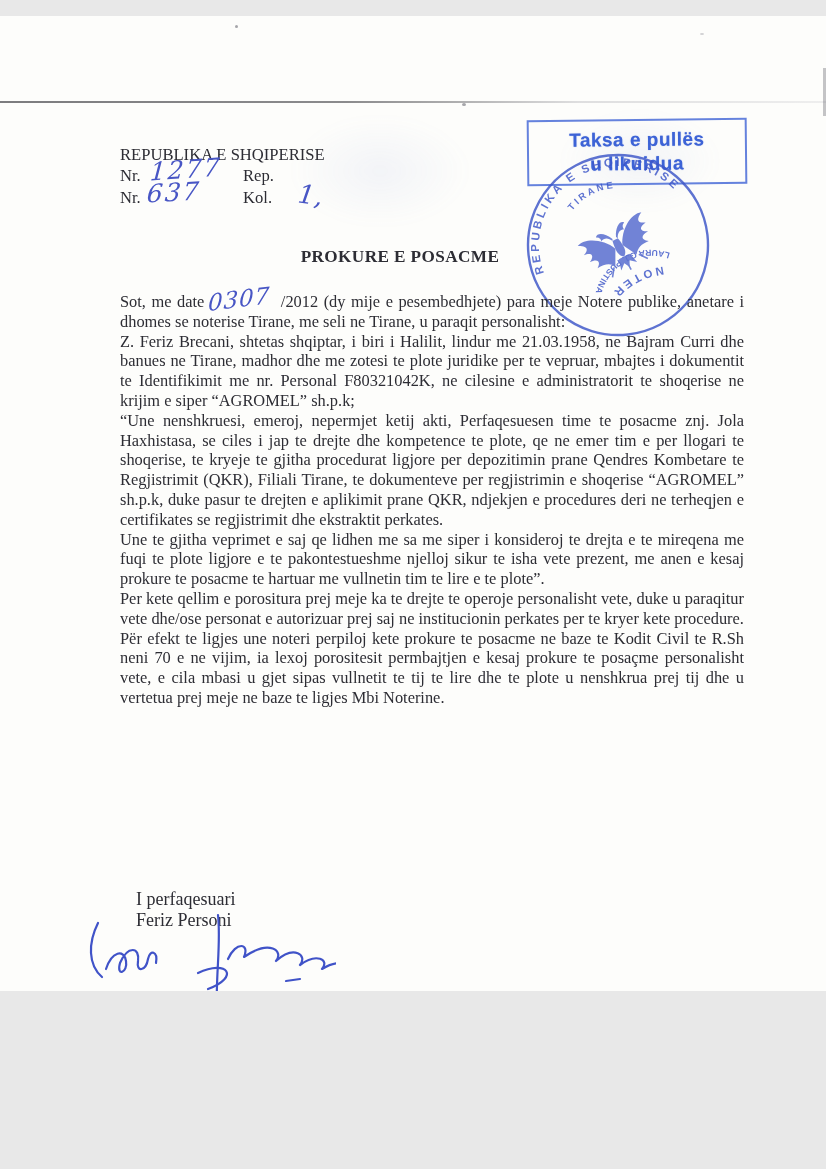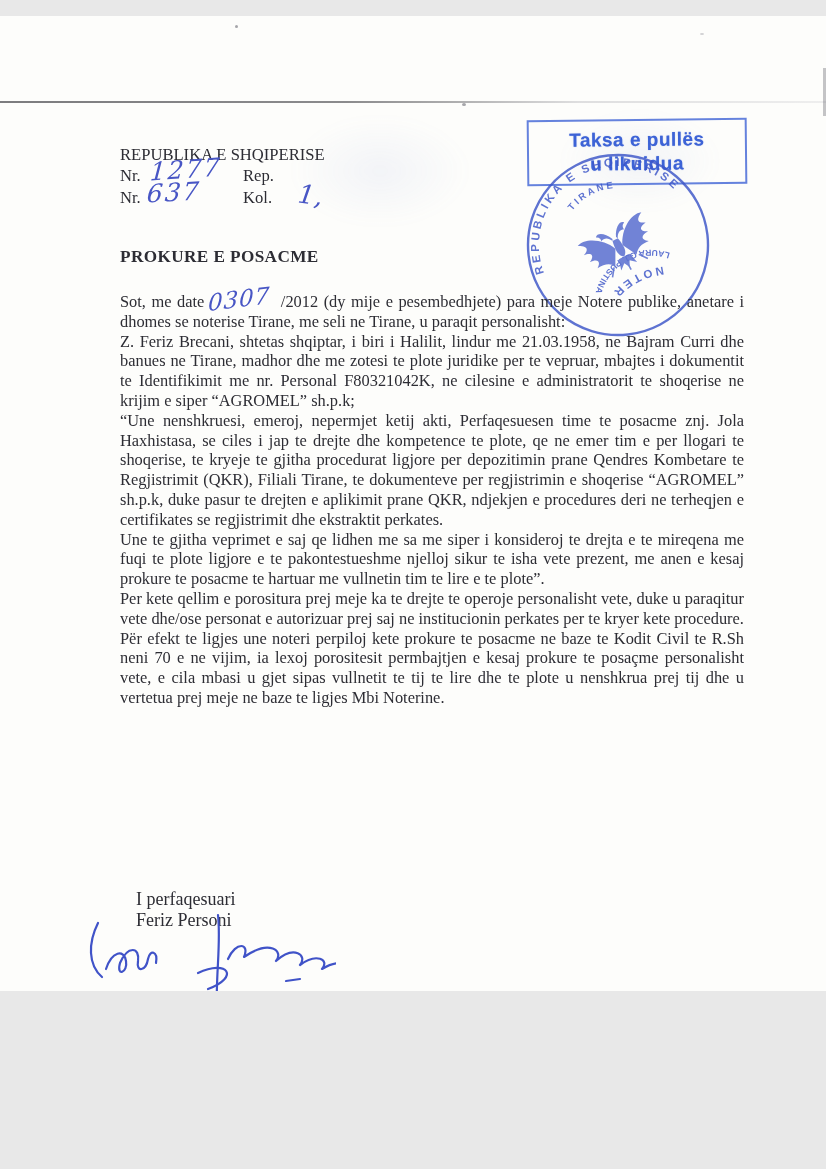--- a/index.html
+++ b/index.html
@@ -26,21 +26,21 @@
   .taxstamp{position:absolute;left:527px;top:103px;width:216px;height:62px;
     border:2.4px solid rgba(62,99,214,.8);transform:rotate(-.6deg);
     display:flex;flex-direction:column;justify-content:center;align-items:center;
     font-family:"Liberation Sans",sans-serif;font-weight:bold;font-size:19px;
     color:#3d63d6;letter-spacing:.5px;line-height:24px;
     text-shadow:0 0 1px rgba(61,99,214,.55);}
   
   .seal{position:absolute;left:520px;top:131px;width:196px;height:196px;opacity:.82;}
   .seal svg{display:block;}
   
-  .doc-title{position:absolute;left:120px;top:231px;width:560px;
+  .doc-title{position:absolute;left:120px;top:231px;width:560px;text-align:center;
     font-weight:bold;font-size:17.2px;letter-spacing:.4px;}
   
   .body-text{position:absolute;left:120px;top:276px;width:624px;
     font-size:16.4px;line-height:19.8px;text-align:justify;}
   .body-text p{margin:0;}
   .hw-date{display:inline-block;font-family:"DejaVu Serif",serif;font-style:italic;
     color:#4856c5;font-size:23px;line-height:10px;transform:rotate(-7deg) skewX(-10deg);
     margin:0 10px 0 4px;letter-spacing:1px;}
   
   .closing{position:absolute;left:136px;top:873px;font-size:18px;line-height:21px;}

